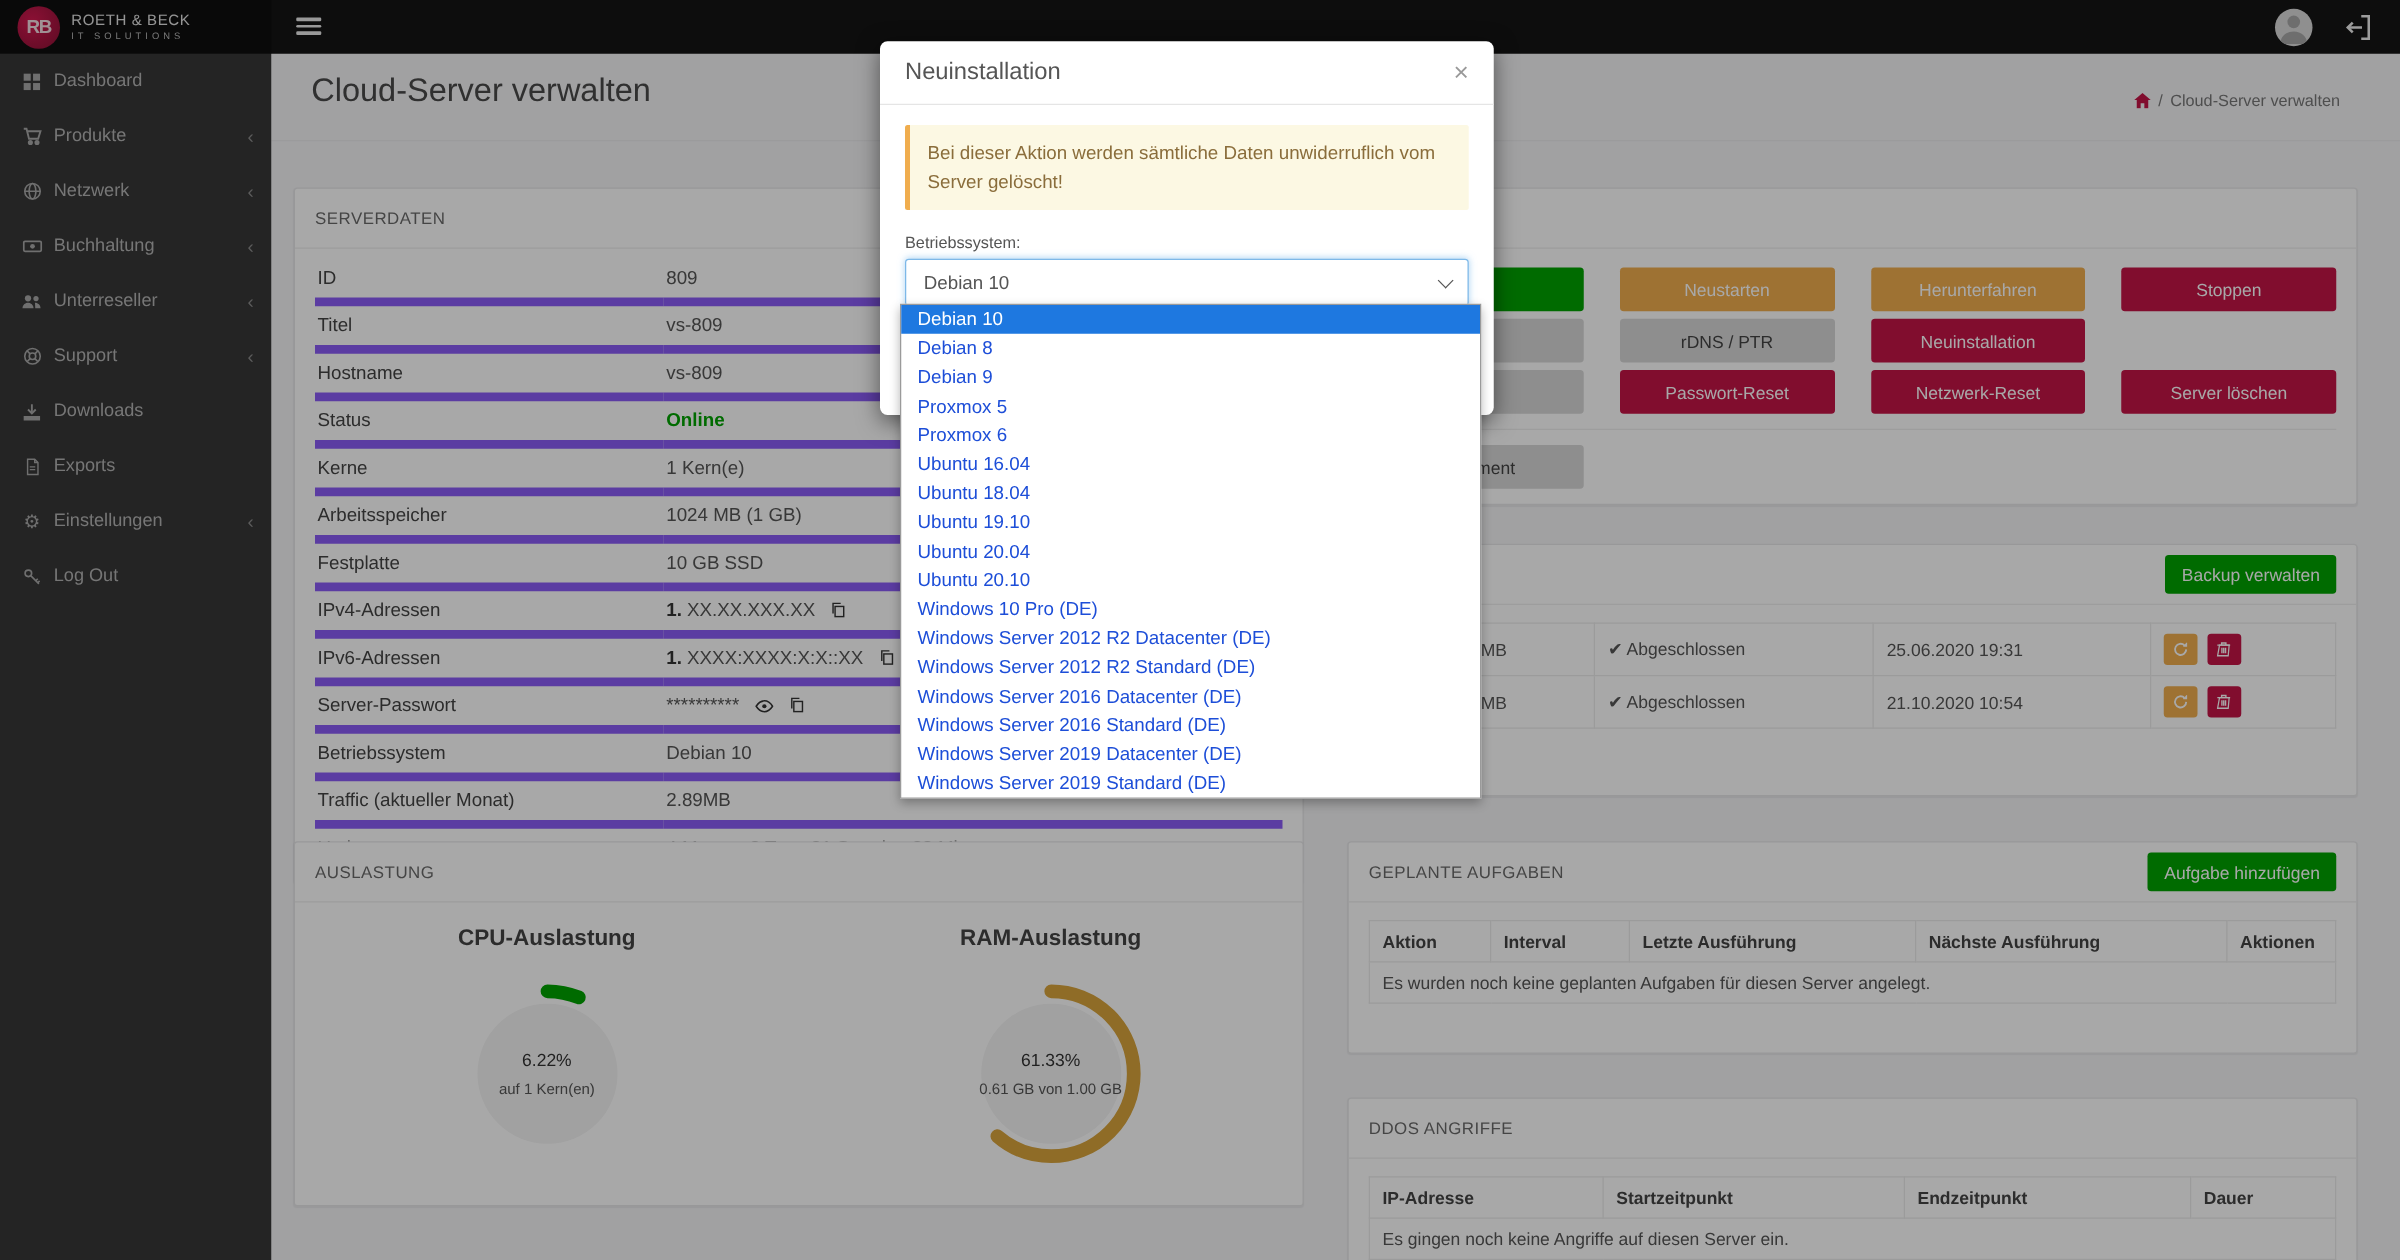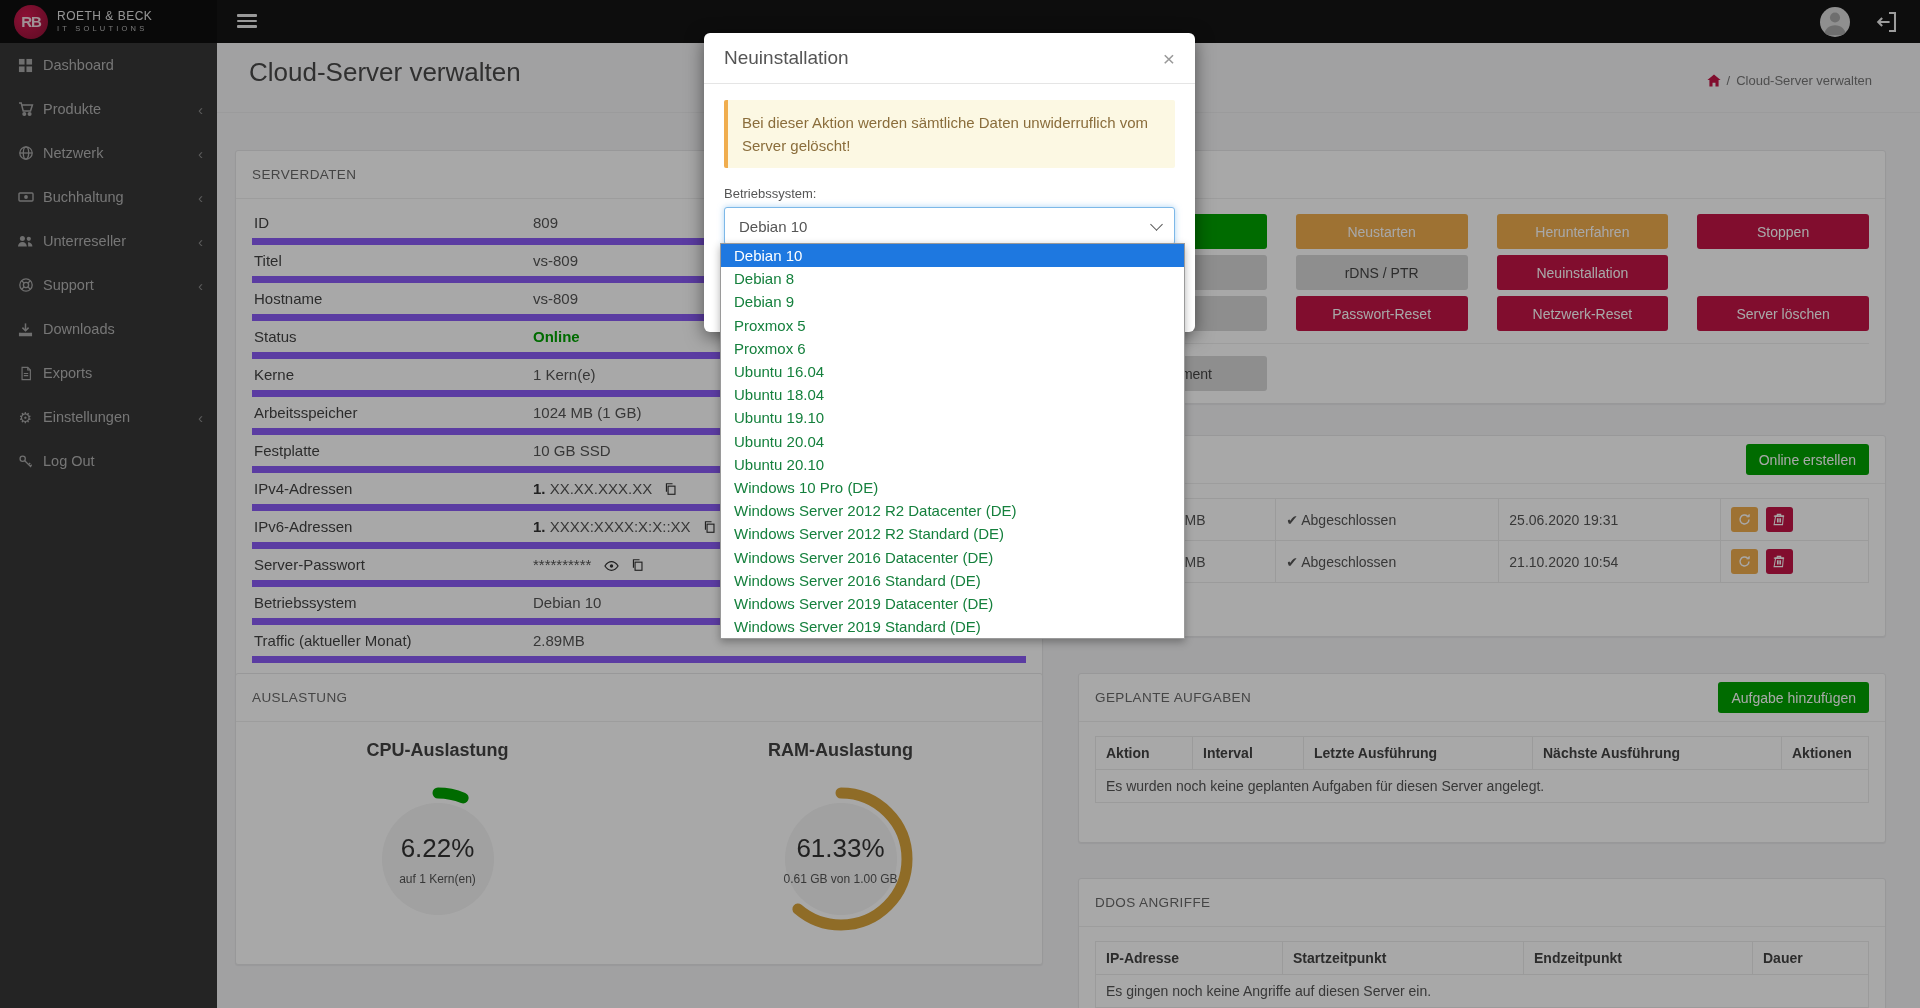--- a/index.html
+++ b/index.html
@@ -48,34 +48,34 @@
   table.grid{width:100%;border-collapse:collapse;font-size:14px;color:#555;}
   table.grid th,table.grid td{border:1px solid #ececec;padding:8px 10px;text-align:left;font-size:14px;}
   table.grid th{color:#444;font-weight:bold;}
   .abtn{width:27px;height:25px;border-radius:3px;display:inline-flex;align-items:center;justify-content:center;color:#fff;margin-right:4px;cursor:pointer;}
   .empty{text-align:center;color:#555;padding:11px 10px;}
   .gaugewrap{display:flex;justify-content:space-around;padding-top:18px;}
   .gauge{display:flex;flex-direction:column;align-items:center;text-align:right;}
   .gtitle{font-size:18px;font-weight:bold;color:#444;margin-bottom:18px;}
   .gbox{position:relative;width:160px;height:160px;}
   .gcenter{position:absolute;inset:0;display:flex;flex-direction:column;align-items:center;justify-content:center;}
-  .gval{font-size:26px;color:#333;}
+  .gval{font-size:14px;color:#333;}
   .gsub{font-size:12px;color:#555;margin-top:8px;}
   .overlay{position:absolute;inset:0;background:rgba(0,0,0,.34);z-index:400;}
   .modal{position:absolute;left:704px;top:33px;width:491px;height:299px;background:#fff;border-radius:6px;z-index:500;box-shadow:0 5px 18px rgba(0,0,0,.5);}
   .mhead{height:51px;border-bottom:1px solid #e5e5e5;display:flex;align-items:center;padding:0 20px;box-sizing:border-box;}
   .mtitle{font-size:19px;color:#555;}
   .mclose{margin-left:auto;color:#999;font-size:21px;cursor:pointer;line-height:1;}
   .mbody{padding:16px 20px;}
   .alertwarn{background:#fcf8e3;border-left:4px solid #f0ad4e;color:#8a6d3b;font-size:15px;line-height:23px;padding:11px 14px;margin-bottom:18px;border-radius:2px;}
   .oslabel{font-size:13px;color:#555;margin-bottom:6px;}
   .selbox{position:relative;height:36px;border:1px solid #7db8e8;border-radius:3px;box-shadow:0 0 6px rgba(102,175,233,.55);display:flex;align-items:center;padding:0 14px;font-size:15px;color:#555;cursor:pointer;background:#fff;}
   .selbox .chevd{position:absolute;right:13px;top:12px;width:8px;height:8px;border-right:1.6px solid #555;border-bottom:1.6px solid #555;transform:rotate(45deg);}
   .dd{position:absolute;top:35px;left:-5px;width:463px;background:#fff;border:1px solid #9a9a9a;box-shadow:0 3px 8px rgba(0,0,0,.3);z-index:600;}
-  .opt{height:23.2px;display:flex;align-items:center;padding-left:13px;font-size:15px;color:#15803d;cursor:pointer;box-sizing:border-box;}
+  .opt{height:23.2px;display:flex;align-items:center;padding-left:13px;font-size:15px;color:#1d4ed8;cursor:pointer;box-sizing:border-box;}
   .opt.sel{background:#1e78e0;color:#fff;}
   svg{display:block;}
 </style>
 </head>
 <body>
 
 <div class="topbar">
   <div class="logo">
     <div class="badge">RB</div>
     <div class="brandtxt">
@@ -337,21 +337,21 @@
       <div class="hrule"></div>
       <div class="gridbtns">
         <button class="btn gb b-gray">nagement</button>
       </div>
     </div>
   </div>
 
   <div class="card" style="left:861px;top:392px;width:808px;height:202px;">
     <div class="chead">
       <span class="ctitle"></span>
-      <button class="btn b-green hbtn">Online erstellen</button>
+      <button class="btn b-green hbtn">Backup verwalten</button>
     </div>
     <div class="cbody" style="padding-top:14px;">
       <table class="grid">
         <tbody>
         <tr>
           <td></td>
           <td>648.00MB</td>
           <td><span>✔</span> <span>Abgeschlossen</span></td>
           <td>25.06.2020 19:31</td>
           <td>

